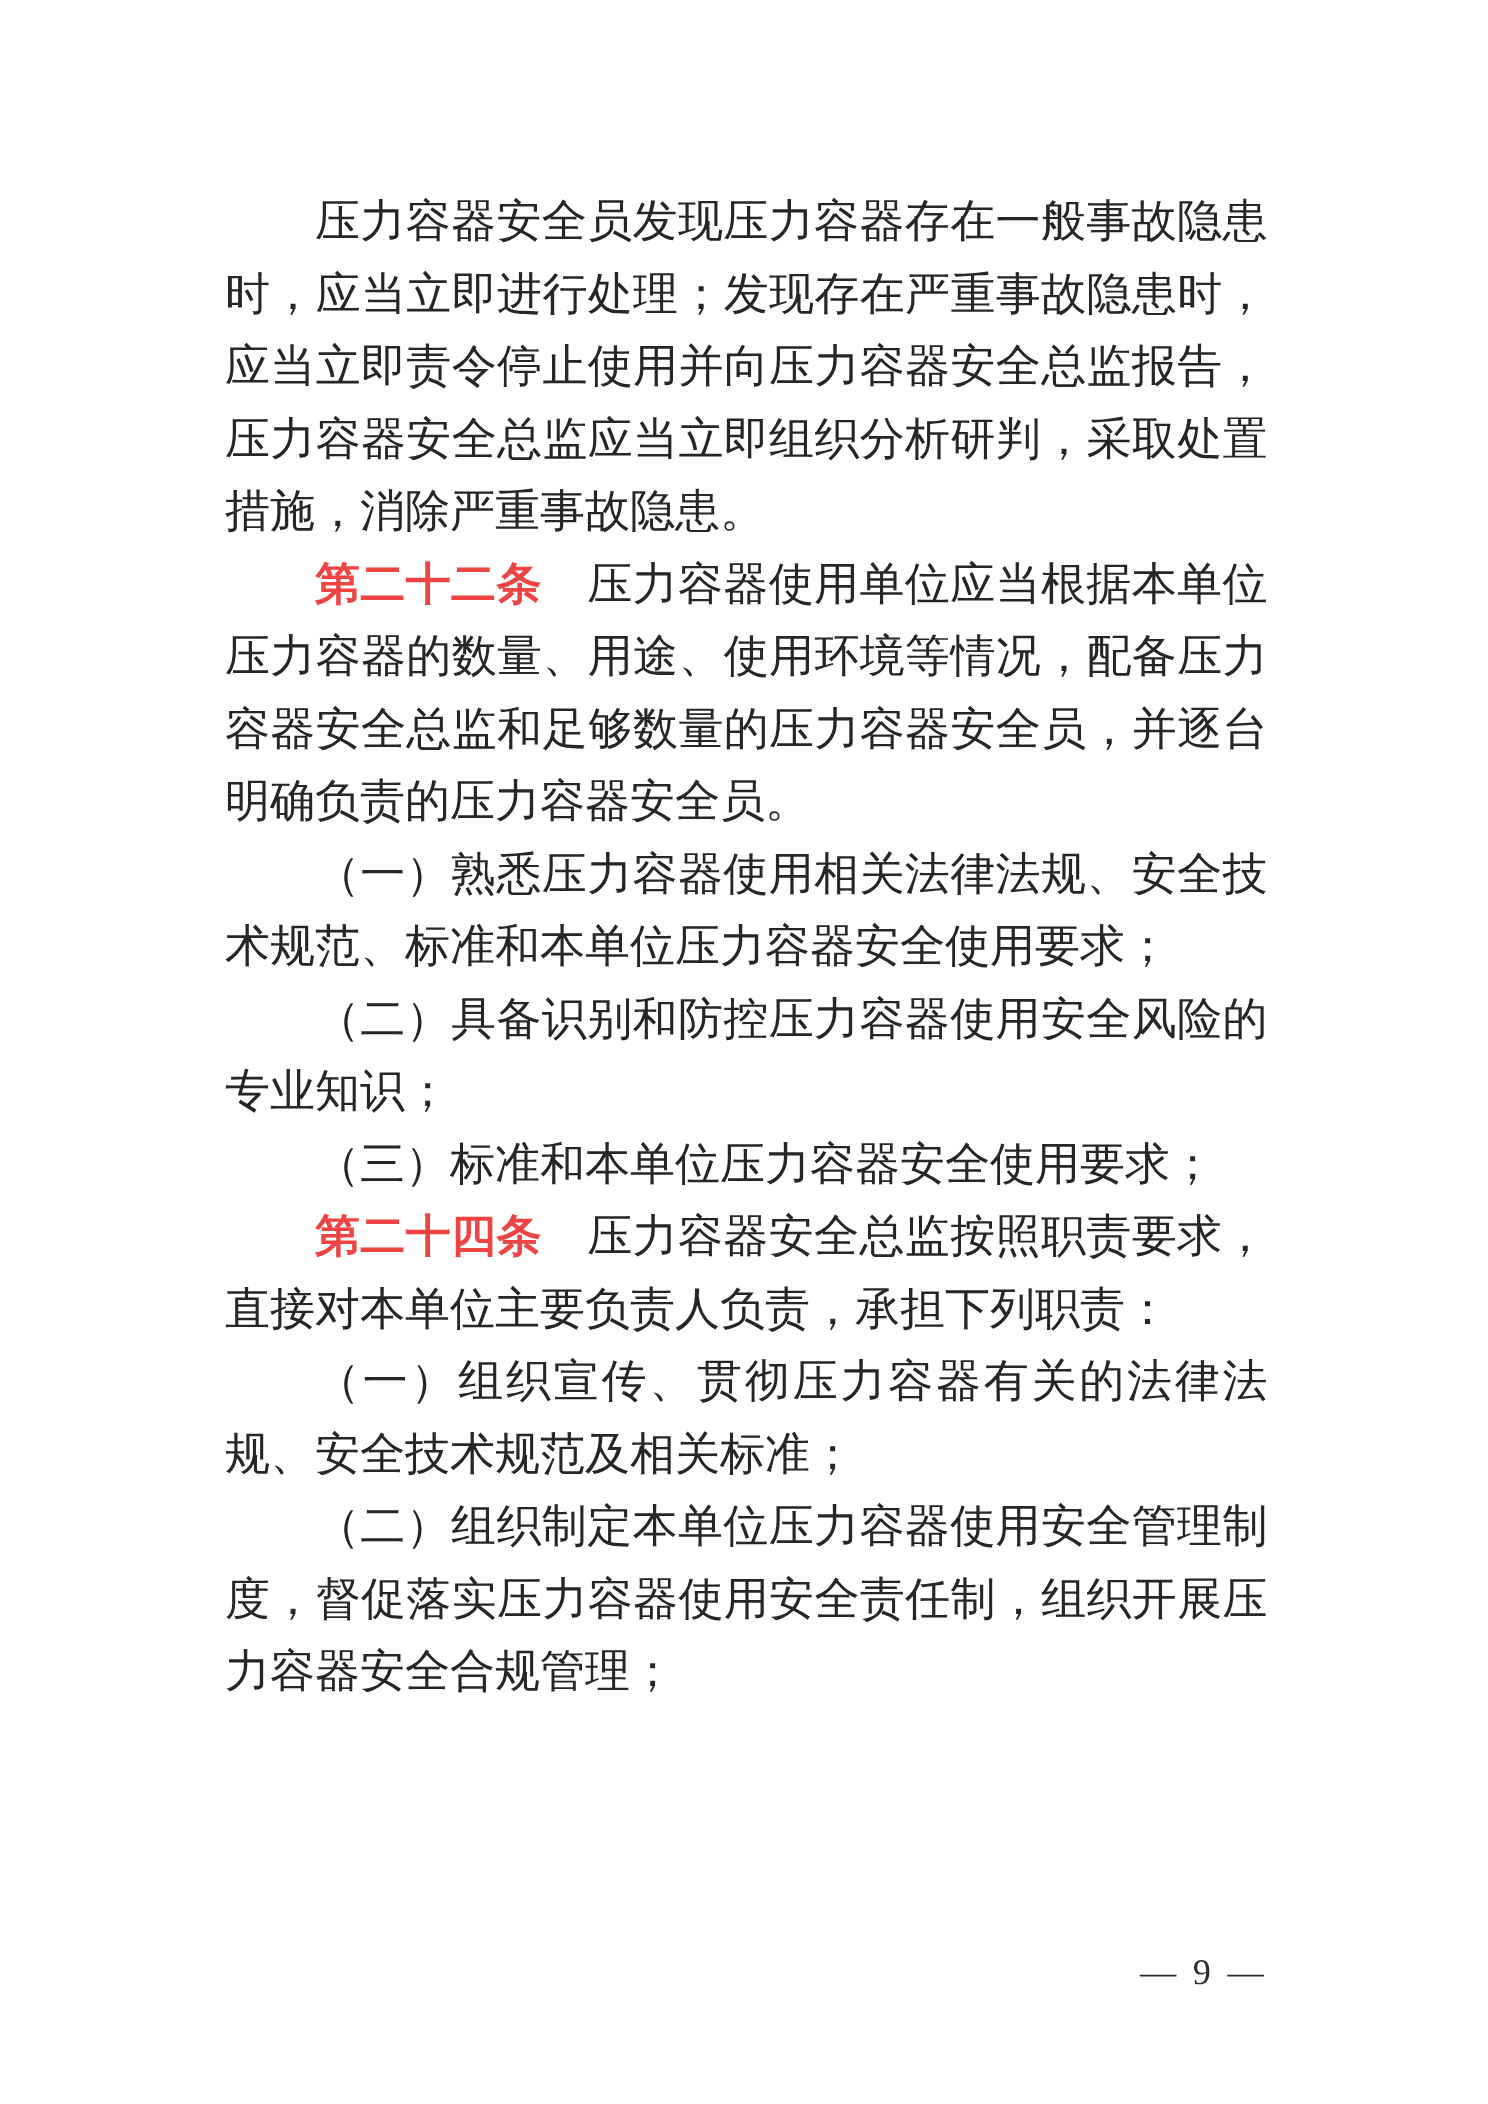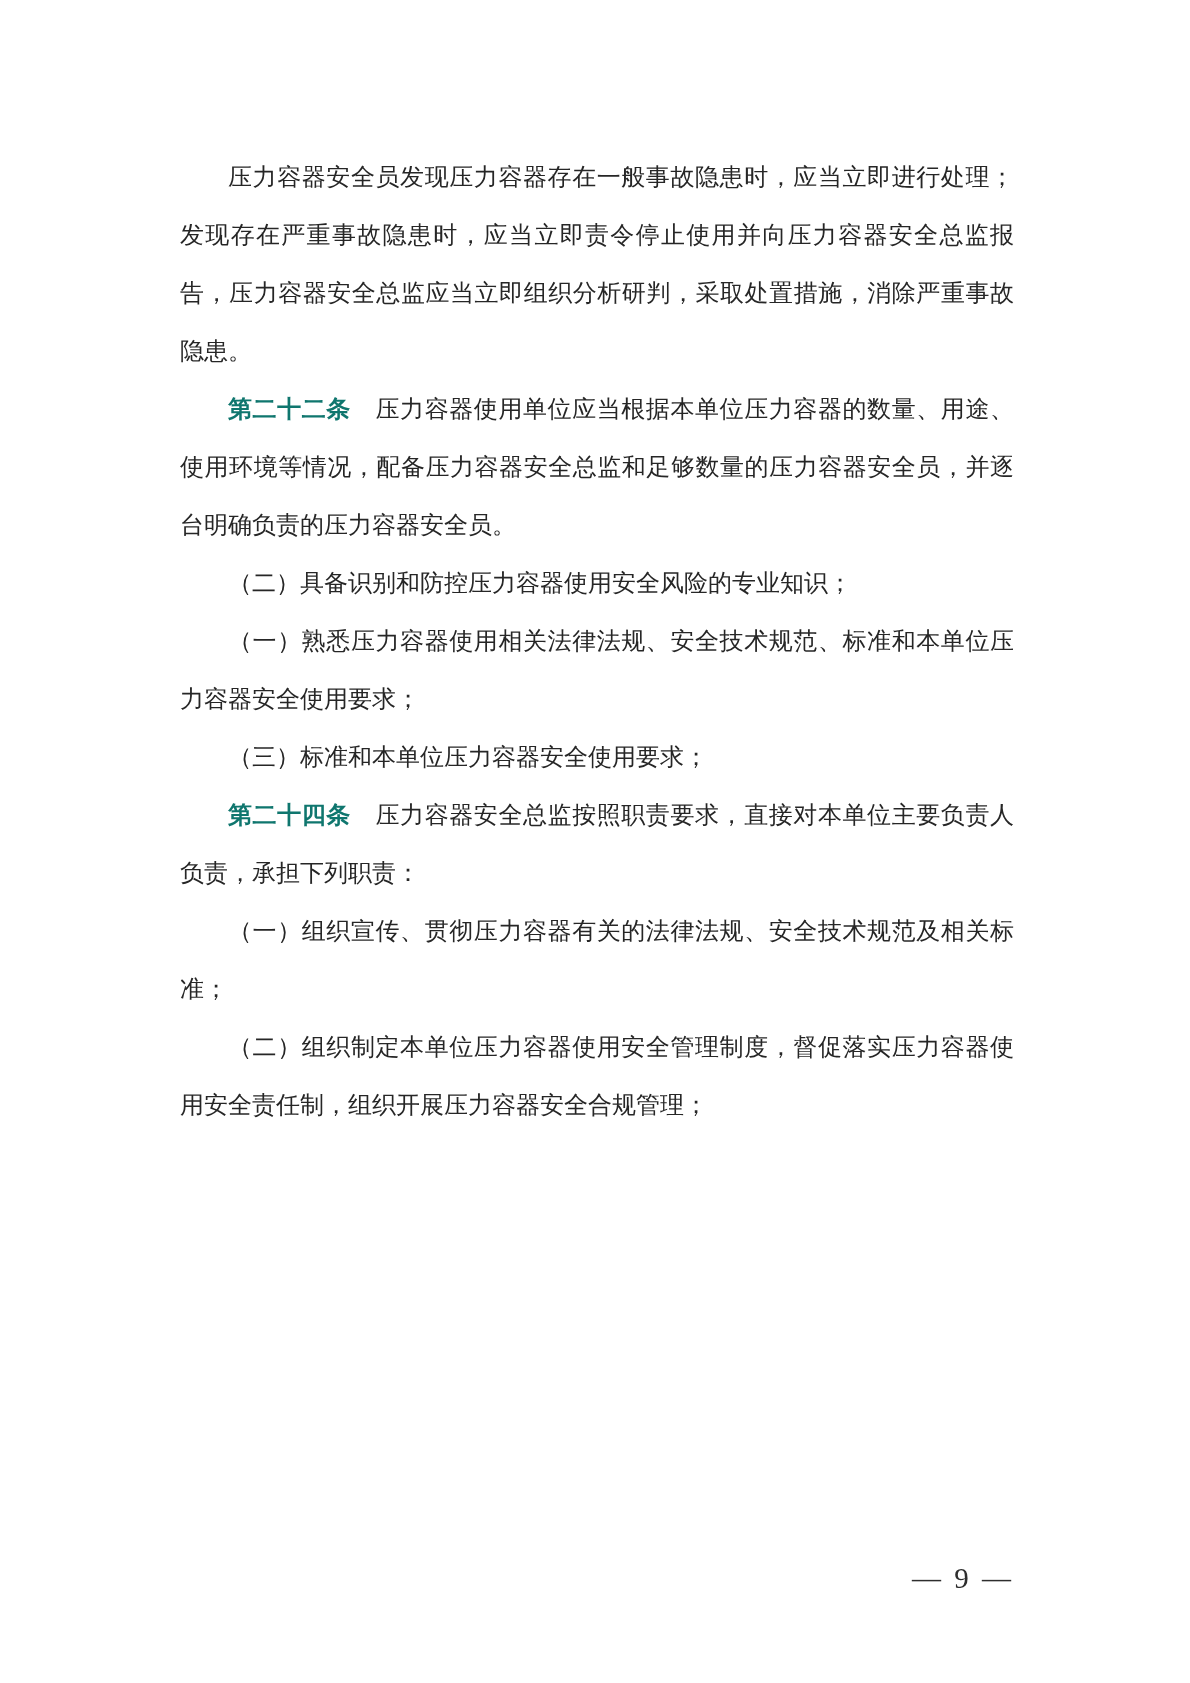--- a/index.html
+++ b/index.html
@@ -18,54 +18,54 @@
     position: absolute;
     inset: 0;
     background: #ffffff;
   }
   .content {
     position: absolute;
     left: 180px;
     top: 148px;
     width: 834px;
     color: #262626;
-    font-size: 24px;
+    font-size: 36px;
     line-height: 58px;
     text-align: justify;
     text-justify: inter-ideograph;
     letter-spacing: 0;
   }
   .content p {
     margin: 0;
     padding: 0;
     text-indent: 2em;
   }
   .article-lead {
     font-weight: bold;
-    color: #0f766e;
+    color: #ef4444;
   }
   .page-number {
     position: absolute;
     top: 1556px;
     right: 176px;
     font-size: 29px;
     line-height: 44px;
     color: #2e2e2e;
     letter-spacing: 3px;
     font-family: "Liberation Serif", "DejaVu Serif", serif;
   }
 </style>
 </head>
 <body>
 
 <div class="page">
   <div class="content">
       <p><span>压力容器安全员发现压力容器存在一般事故隐患时，应当立即进行处理；发现存在严重事故隐患时，应当立即责令停止使用并向压力容器安全总监报告，压力容器安全总监应当立即组织分析研判，采取处置措施，消除严重事故隐患。</span></p>
       <p><span class="article-lead">第二十二条</span><span>　压力容器使用单位应当根据本单位压力容器的数量、用途、使用环境等情况，配备压力容器安全总监和足够数量的压力容器安全员，并逐台明确负责的压力容器安全员。</span></p>
+      <p><span>（一）熟悉压力容器使用相关法律法规、安全技术规范、标准和本单位压力容器安全使用要求；</span></p>
       <p><span>（二）具备识别和防控压力容器使用安全风险的专业知识；</span></p>
-      <p><span>（一）熟悉压力容器使用相关法律法规、安全技术规范、标准和本单位压力容器安全使用要求；</span></p>
       <p><span>（三）标准和本单位压力容器安全使用要求；</span></p>
       <p><span class="article-lead">第二十四条</span><span>　压力容器安全总监按照职责要求，直接对本单位主要负责人负责，承担下列职责：</span></p>
       <p><span>（一）组织宣传、贯彻压力容器有关的法律法规、安全技术规范及相关标准；</span></p>
       <p><span>（二）组织制定本单位压力容器使用安全管理制度，督促落实压力容器使用安全责任制，组织开展压力容器安全合规管理；</span></p>
     </div>
   <div class="page-number">— 9 —</div>
 </div>
 
 </body></html>

